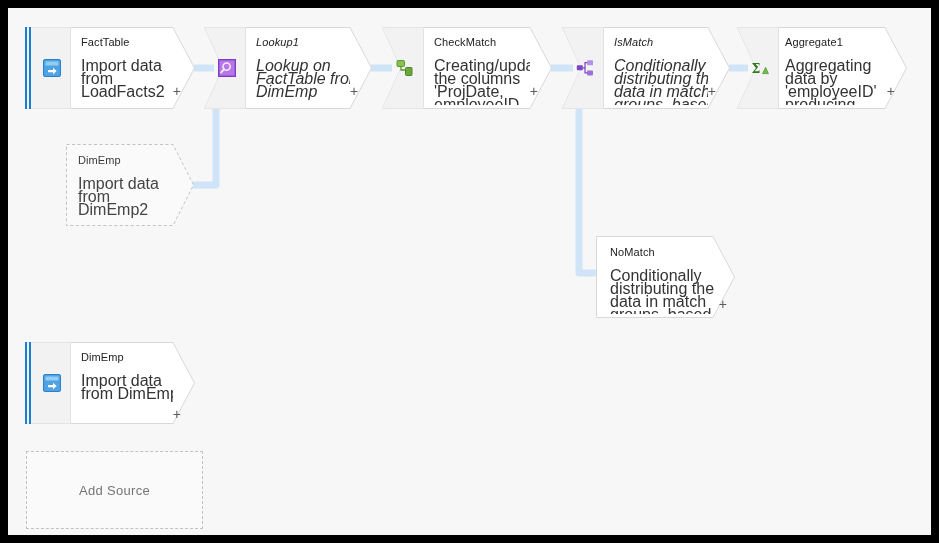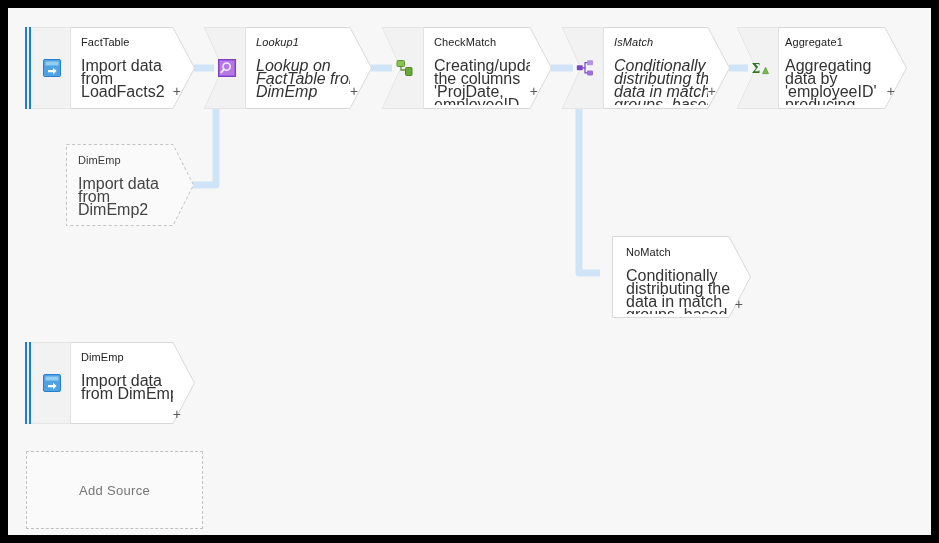--- a/index.html
+++ b/index.html
@@ -312,21 +312,21 @@
           </span>
         </div>
         <div class="textblock" style="left:48px; right:22px;">
           <div class="title">Aggregate1</div>
           <div class="desc">Aggregating data by 'employeeID' producing columns</div>
         </div>
         <div class="plus" style="right:12px; bottom:12px;">+</div>
       </div>
     </div>
 
-    <div class="node" style="left:588px; top:228px; width:139px;margin-left:16px;">
+    <div class="node" style="left:588px; top:228px; width:139px;">
       <svg class="shape" viewBox="0 0 139 82" preserveAspectRatio="none">
         <path d="M 0.5,0.5 L 117,0.5 L 138.5,41 L 117,81.5 L 0.5,81.5 Z" fill="#ffffff" stroke="#d8d8d8" stroke-width="1"></path>
       </svg>
       <div class="content">
         <div class="textblock" style="left:14px; right:18px; top:9px;">
           <div class="title">NoMatch</div>
           <div class="desc" style="width:110px;">Conditionally distributing the data in match groups, based</div>
         </div>
         <div class="plus" style="right:8px; bottom:8px;">+</div>
       </div>

